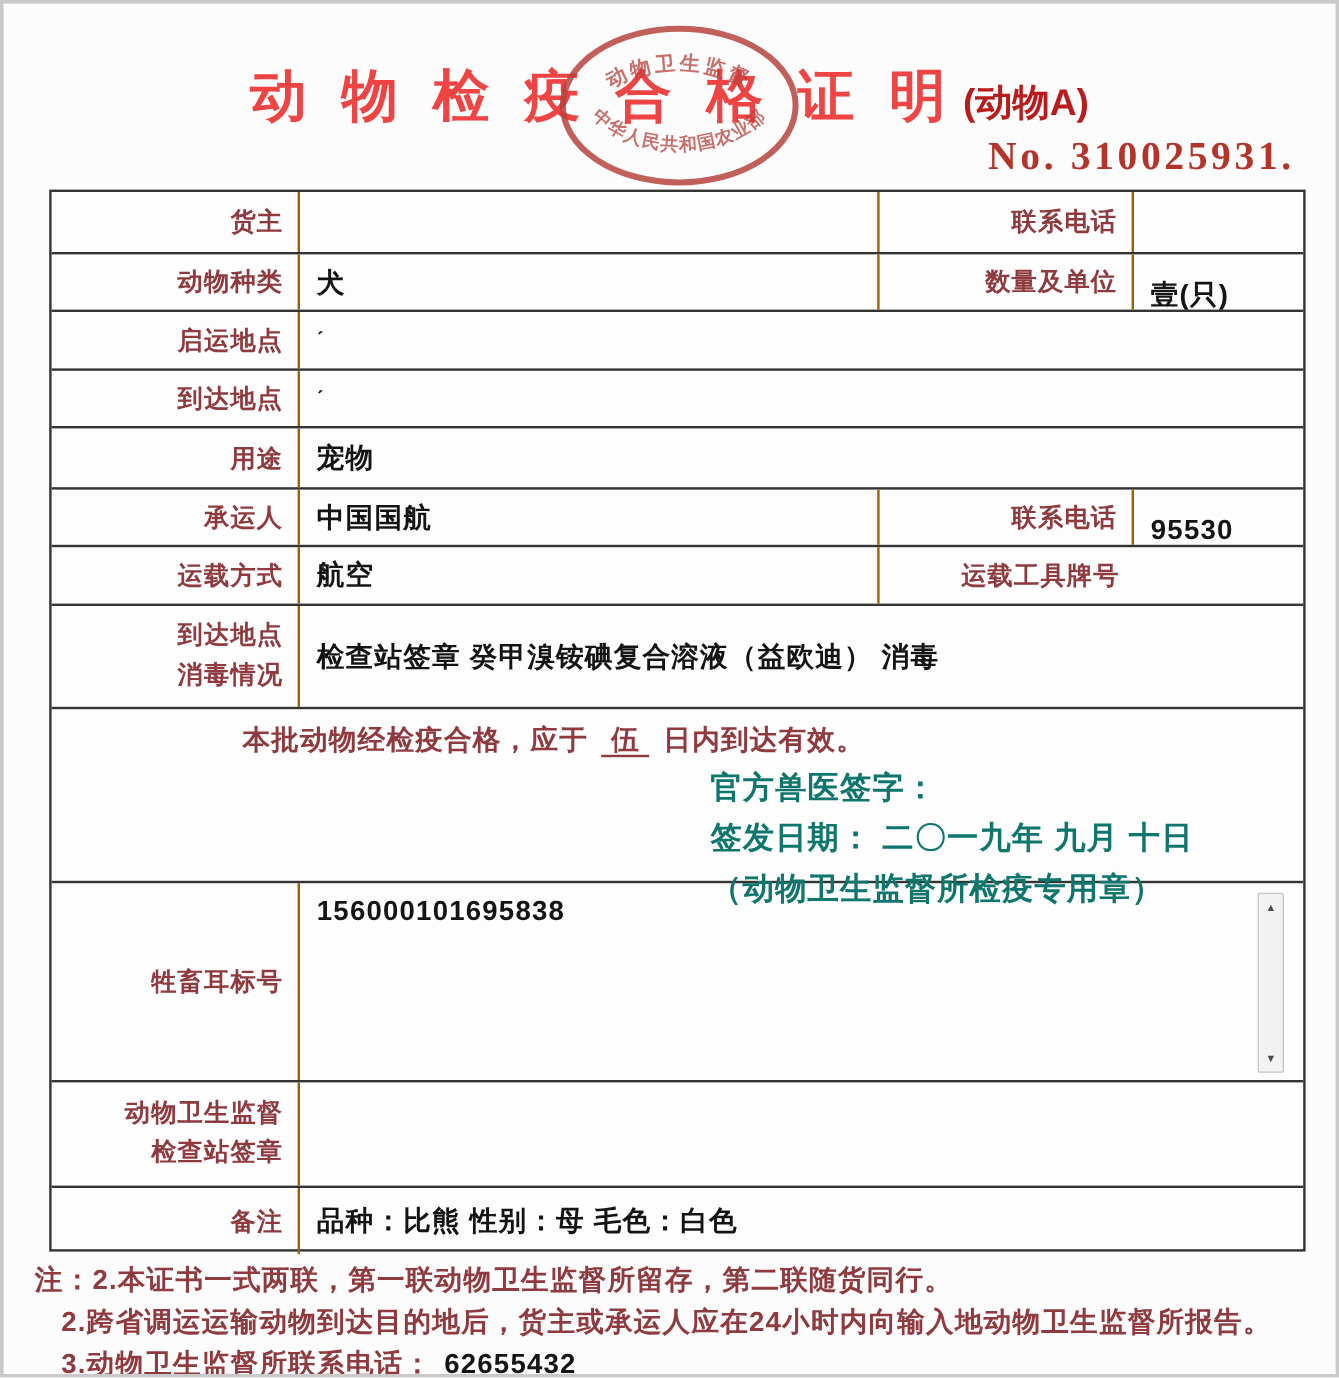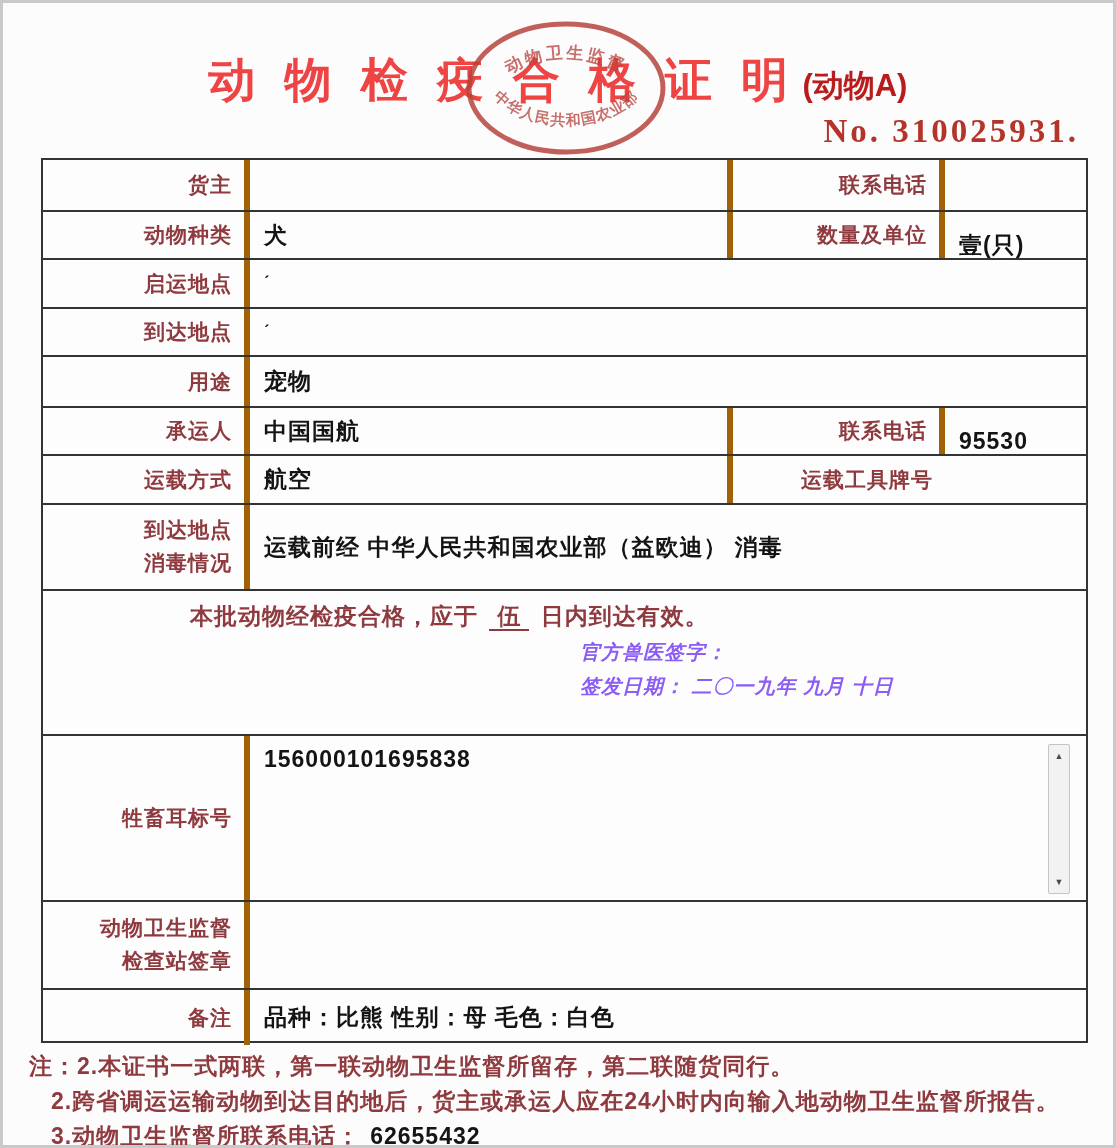--- a/index.html
+++ b/index.html
@@ -32,39 +32,39 @@
     font-family:"Liberation Serif", serif;
     font-size:33px; font-weight:bold; color:#b5342a; letter-spacing:3px;
   }
   
   .cert-table {
     position:absolute; left:38px; top:155px; width:1047px; height:885px;
     border:2px solid #343434; background:#fdfdfe;
   }
   .row { display:flex; border-bottom:2px solid #343434; }
   .row:last-child { border-bottom:none; }
-  .cell { display:flex; align-items:center; border-right:6px solid #a16207; }
+  .cell { display:flex; align-items:center; border-right:2px solid #a16207; }
   .cell:last-child { border-right:none; }
   .c-label  { width:207px; justify-content:flex-end; padding-right:12px; }
   .c-val1   { width:483px; padding-left:14px; }
   .c-label2 { width:212px; justify-content:flex-end; padding-right:12px; }
   .c-val2   { flex:1; padding-left:14px;margin-top:20px; }
   .c-valfull{ flex:1; padding-left:14px; }
   .lbl {
     color:#8e3a3e; font-weight:bold; font-size:21px; letter-spacing:1px;
     text-align:right;
   }
   .lbl-2line { flex-direction:column; align-items:flex-end; justify-content:center; line-height:1.55; }
   .val { color:#141414; font-weight:bold; font-size:23px; letter-spacing:1px; }
   .val-small { font-size:18px; }
   
   .statement { display:block; padding-top:10px; }
   .stmt-line1 { margin-left:147px; color:#8e3a3e; font-weight:bold; font-size:23px; letter-spacing:1px; }
   .days-underline { border-bottom:2px solid #8e3a3e; padding:0 8px; margin:0 4px; }
-  .stmt-sub { margin:7px 0 0 537px; color:#8b5cf6; font-weight:bold; font-size:20px; letter-spacing:1px;font-style:italic; }
+  .stmt-sub { margin:7px 0 0 537px; color:#0f766e; font-weight:bold; font-size:26px; letter-spacing:1px; }
   
   .eartag-cell { position:relative; align-items:flex-start; }
   .eartag-val { margin-top:10px; }
   .scrollbar {
     position:absolute; top:8px; right:16px; width:22px; height:150px;
     background:#f2f2f3; border:1px solid #c3c3c8; border-radius:2px;
   }
   .sb-up, .sb-down {
     position:absolute; left:0; width:100%; text-align:center;
     font-size:9px; color:#4a4a55; line-height:14px; cursor:pointer;
@@ -148,32 +148,33 @@
       <div class="cell c-label lbl">运载方式</div>
       <div class="cell c-val1 val">航空</div>
       <div class="cell c-label2 lbl">运载工具牌号</div>
     </div>
 
     <div class="row" style="height:86px">
       <div class="cell c-label lbl lbl-2line">
         <span>到达地点</span>
         <span>消毒情况</span>
       </div>
-      <div class="cell c-valfull val">运载前经 中华人民共和国农业部（益欧迪） 消毒</div>
+      <div class="cell c-valfull val">检查站签章 癸甲溴铵碘复合溶液（益欧迪） 消毒</div>
     </div>
 
     <div class="row" style="height:145px">
-      <div class="cell c-valfull statement" style="padding-left:0">
+      <div class="cell c-valfull statement" style="padding-left:12px">
         <div class="stmt-line1">
           <span>本批动物经检疫合格，应于</span>
           <span class="days-underline">伍</span>
           <span>日内到达有效。</span>
         </div>
         <div class="stmt-sub">官方兽医签字：</div>
         <div class="stmt-sub">签发日期： 二〇一九年 九月 十日</div>
+        <div class="stmt-sub">（动物卫生监督所检疫专用章）</div>
       </div>
     </div>
 
     <div class="row" style="height:166px">
       <div class="cell c-label lbl" style="align-items:center">牲畜耳标号</div>
       <div class="cell c-valfull eartag-cell">
         <div class="val eartag-val">156000101695838</div>
         <div class="scrollbar">
           <div class="sb-up">▲</div>
           <div class="sb-down">▼</div>

